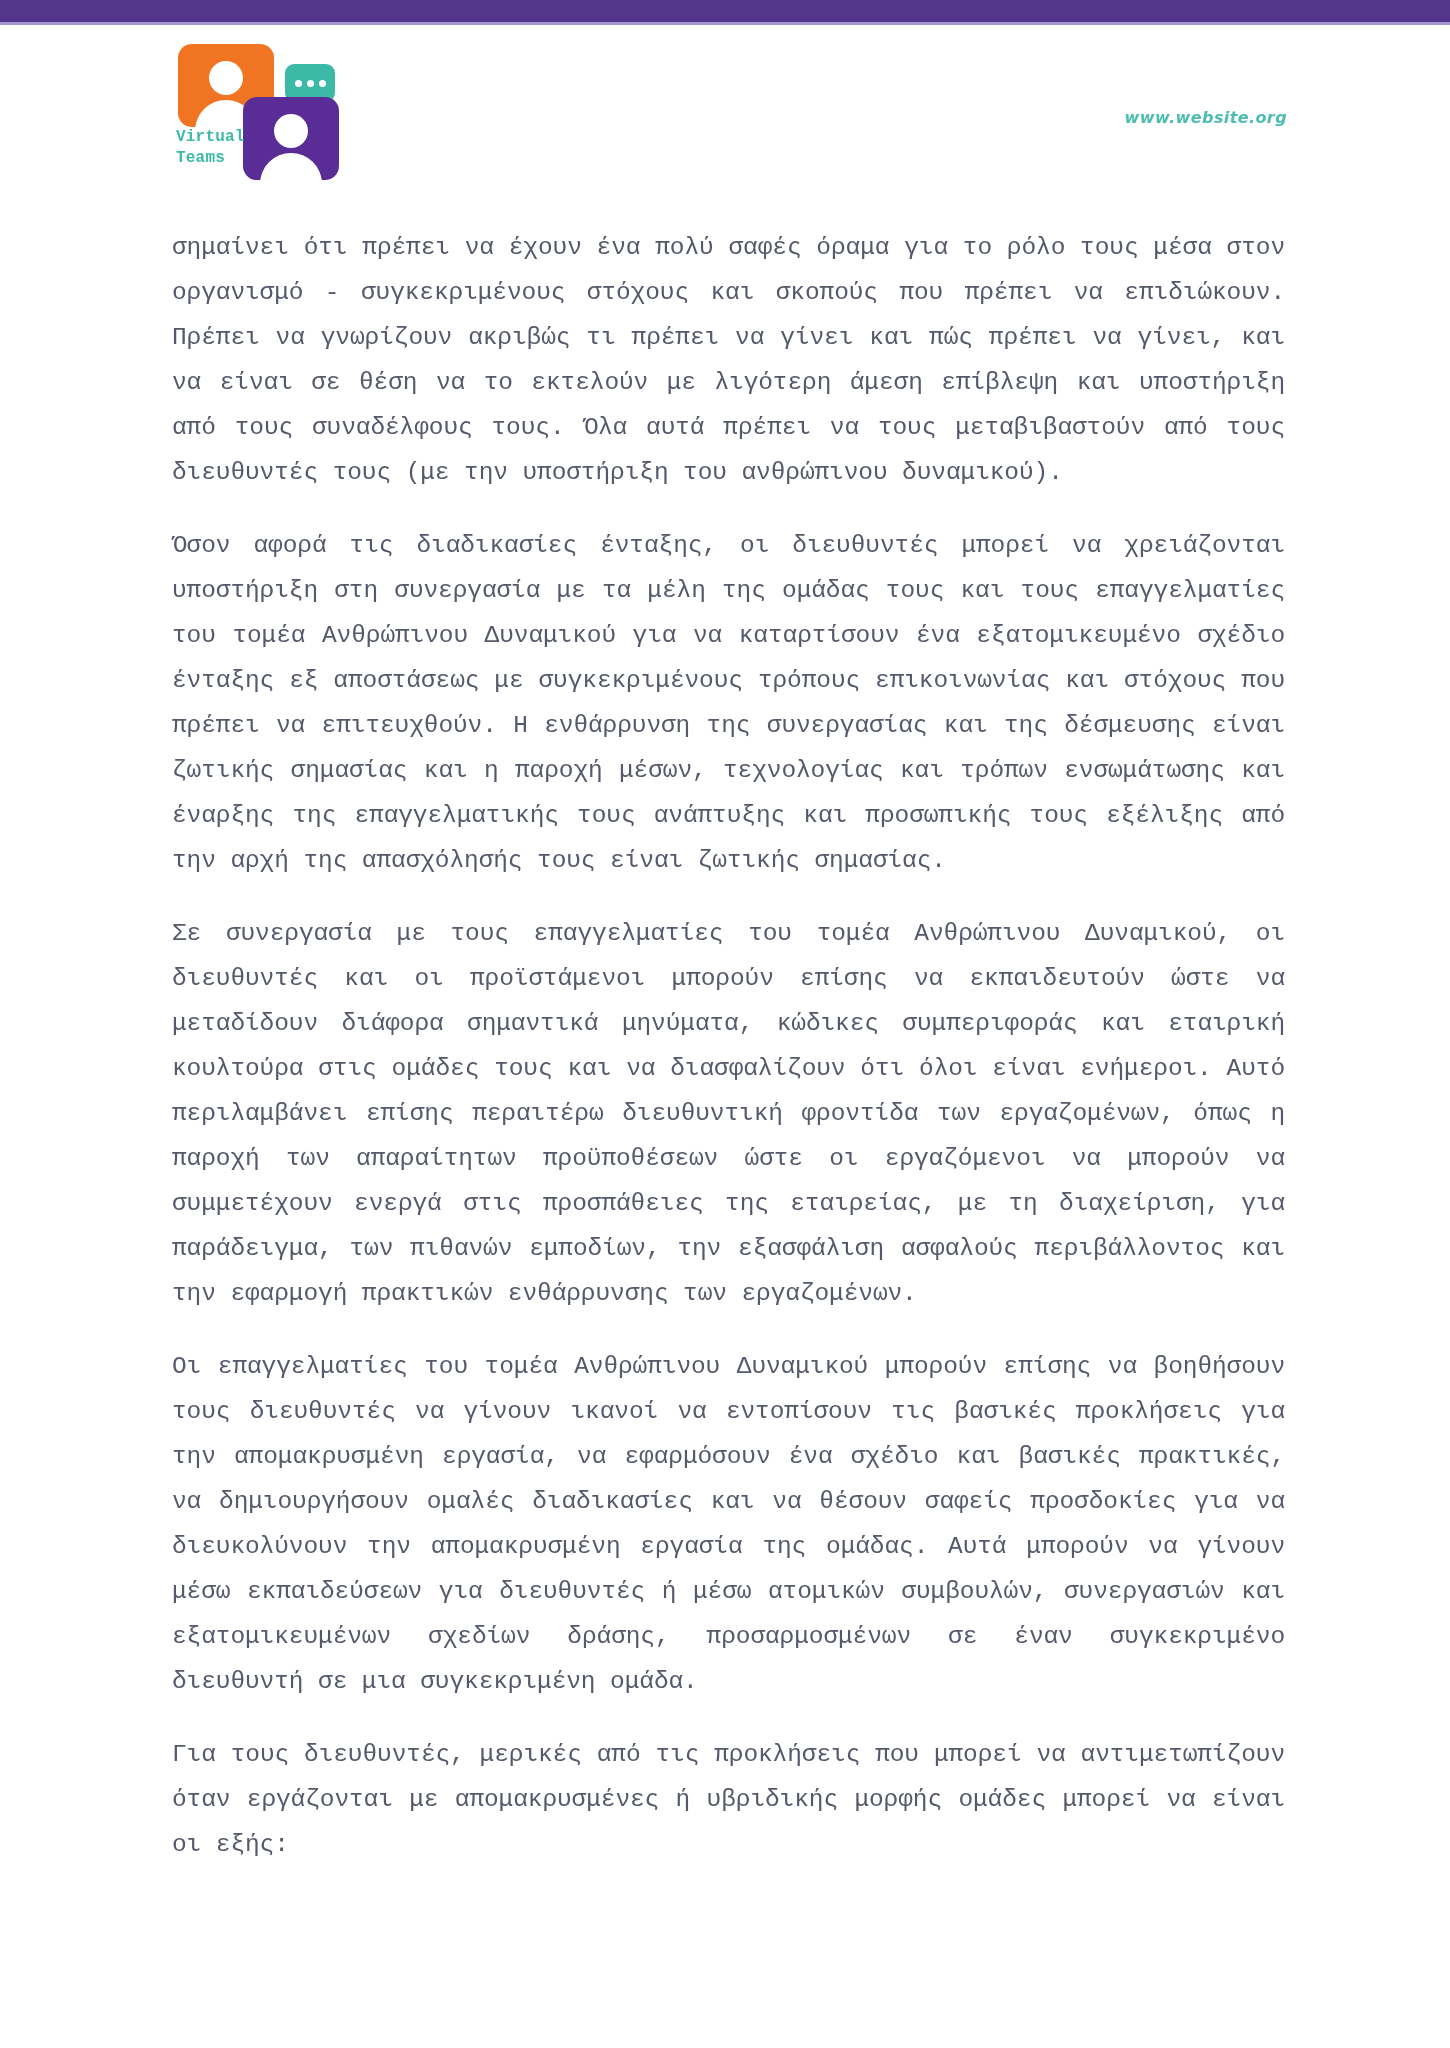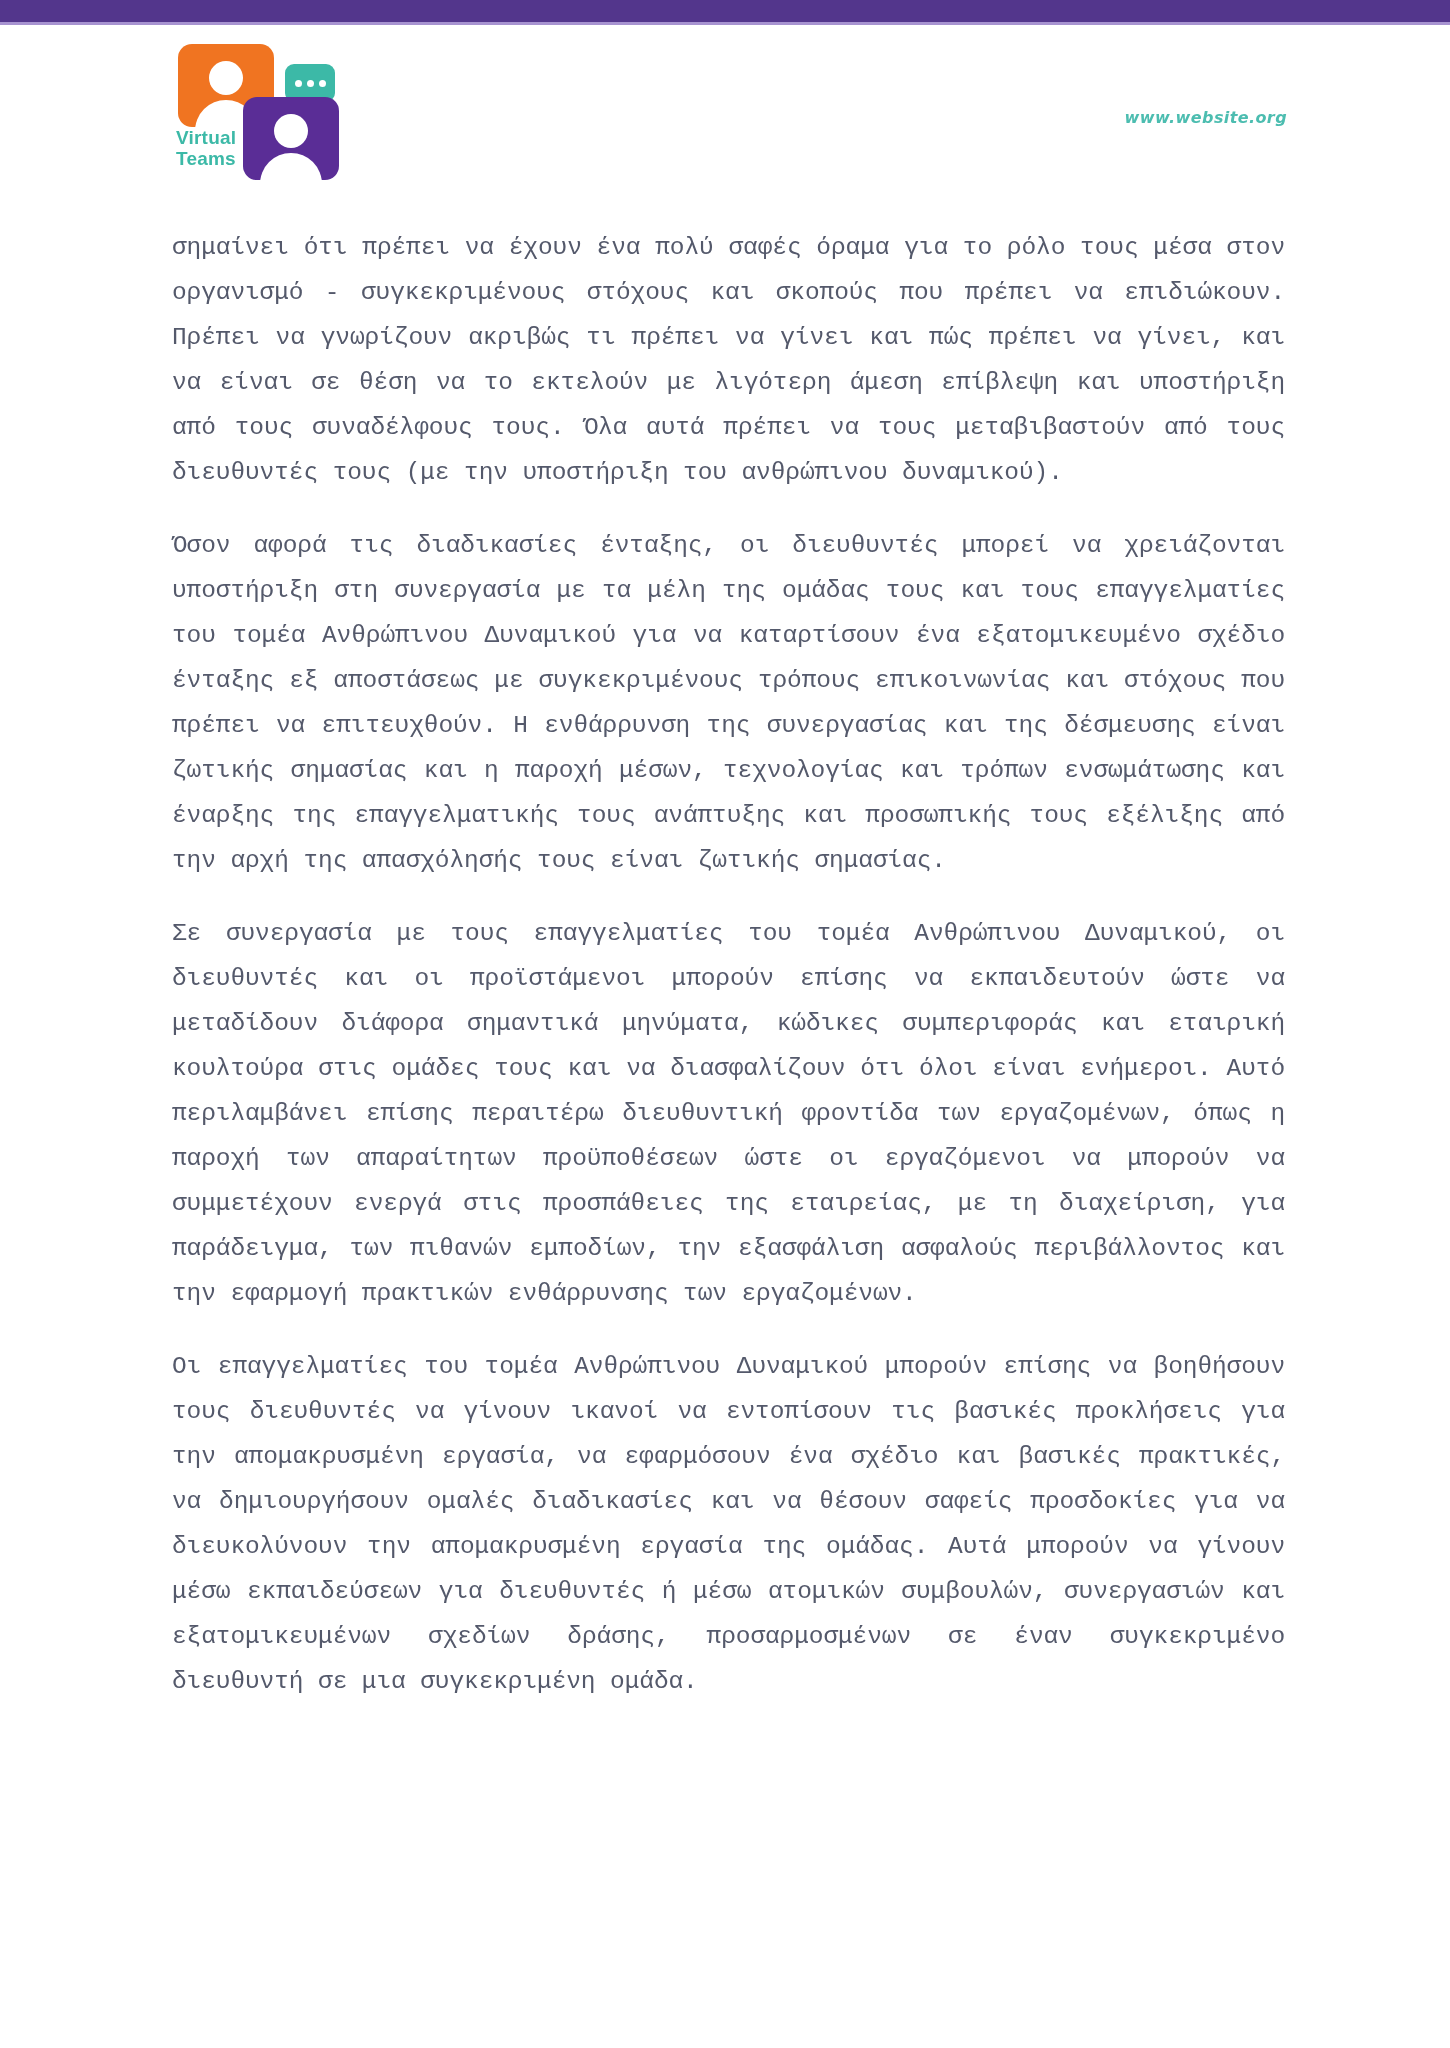--- a/index.html
+++ b/index.html
@@ -125,23 +125,23 @@
     height: 7px;
     background: #ffffff;
     border-radius: 50%;
   }
 
   .logo-wordmark {
     position: absolute;
     left: 4px;
     top: 90px;
     width: 80px;
-    font-family: Liberation Sans, sans-serif;
+    font-family: Liberation Mono, monospace;
     font-weight: bold;
-    font-size: 19px;
+    font-size: 16px;
     line-height: 21px;
     color: #3cb9a7;
     letter-spacing: .2px;
   }
   .logo-wordmark span { display: block; }
 
   
   .site-url {
     position: absolute;
     right: 163px;
@@ -211,13 +211,14 @@
 
   <div class="site-url">www.website.org</div>
 
 </div>
 
 <div class="content">
   <p>σημαίνει ότι πρέπει να έχουν ένα πολύ σαφές όραμα για το ρόλο τους μέσα στον οργανισμό - συγκεκριμένους στόχους και σκοπούς που πρέπει να επιδιώκουν. Πρέπει να γνωρίζουν ακριβώς τι πρέπει να γίνει και πώς πρέπει να γίνει, και να είναι σε θέση να το εκτελούν με λιγότερη άμεση επίβλεψη και υποστήριξη από τους συναδέλφους τους. Όλα αυτά πρέπει να τους μεταβιβαστούν από τους διευθυντές τους (με την υποστήριξη του ανθρώπινου δυναμικού).</p>
   <p>Όσον αφορά τις διαδικασίες ένταξης, οι διευθυντές μπορεί να χρειάζονται υποστήριξη στη συνεργασία με τα μέλη της ομάδας τους και τους επαγγελματίες του τομέα Ανθρώπινου Δυναμικού για να καταρτίσουν ένα εξατομικευμένο σχέδιο ένταξης εξ αποστάσεως με συγκεκριμένους τρόπους επικοινωνίας και στόχους που πρέπει να επιτευχθούν. Η ενθάρρυνση της συνεργασίας και της δέσμευσης είναι ζωτικής σημασίας και η παροχή μέσων, τεχνολογίας και τρόπων ενσωμάτωσης και έναρξης της επαγγελματικής τους ανάπτυξης και προσωπικής τους εξέλιξης από την αρχή της απασχόλησής τους είναι ζωτικής σημασίας.</p>
   <p>Σε συνεργασία με τους επαγγελματίες του τομέα Ανθρώπινου Δυναμικού, οι διευθυντές και οι προϊστάμενοι μπορούν επίσης να εκπαιδευτούν ώστε να μεταδίδουν διάφορα σημαντικά μηνύματα, κώδικες συμπεριφοράς και εταιρική κουλτούρα στις ομάδες τους και να διασφαλίζουν ότι όλοι είναι ενήμεροι. Αυτό περιλαμβάνει επίσης περαιτέρω διευθυντική φροντίδα των εργαζομένων, όπως η παροχή των απαραίτητων προϋποθέσεων ώστε οι εργαζόμενοι να μπορούν να συμμετέχουν ενεργά στις προσπάθειες της εταιρείας, με τη διαχείριση, για παράδειγμα, των πιθανών εμποδίων, την εξασφάλιση ασφαλούς περιβάλλοντος και την εφαρμογή πρακτικών ενθάρρυνσης των εργαζομένων.</p>
   <p>Οι επαγγελματίες του τομέα Ανθρώπινου Δυναμικού μπορούν επίσης να βοηθήσουν τους διευθυντές να γίνουν ικανοί να εντοπίσουν τις βασικές προκλήσεις για την απομακρυσμένη εργασία, να εφαρμόσουν ένα σχέδιο και βασικές πρακτικές, να δημιουργήσουν ομαλές διαδικασίες και να θέσουν σαφείς προσδοκίες για να διευκολύνουν την απομακρυσμένη εργασία της ομάδας. Αυτά μπορούν να γίνουν μέσω εκπαιδεύσεων για διευθυντές ή μέσω ατομικών συμβουλών, συνεργασιών και εξατομικευμένων σχεδίων δράσης, προσαρμοσμένων σε έναν συγκεκριμένο διευθυντή σε μια συγκεκριμένη ομάδα.</p>
+  <p>Για τους διευθυντές, μερικές από τις προκλήσεις που μπορεί να αντιμετωπίζουν όταν εργάζονται με απομακρυσμένες ή υβριδικής μορφής ομάδες μπορεί να είναι οι εξής:</p>
 </div>
 
 </body></html>

